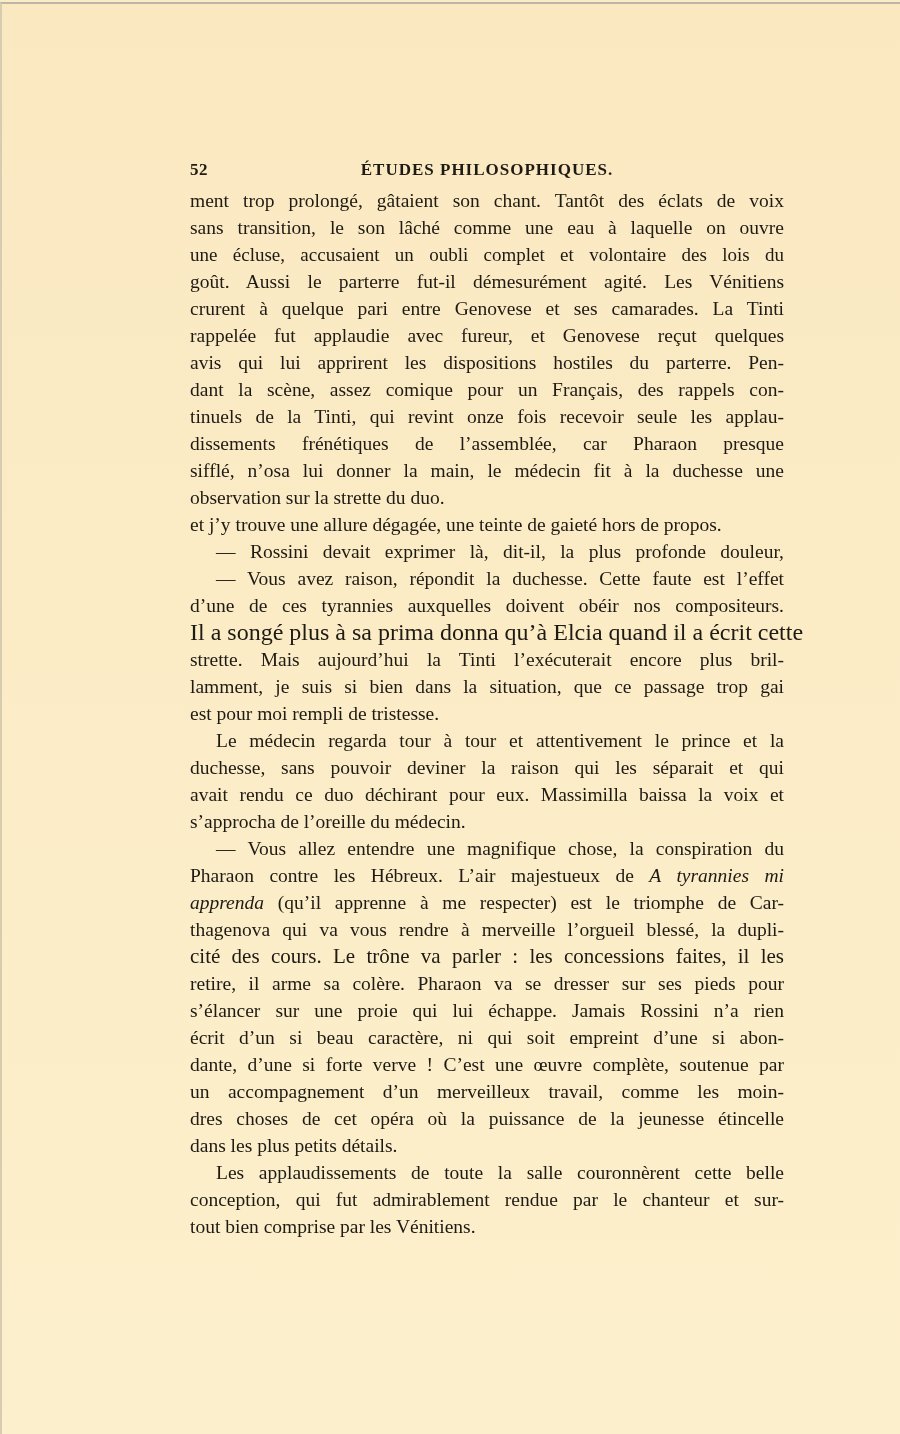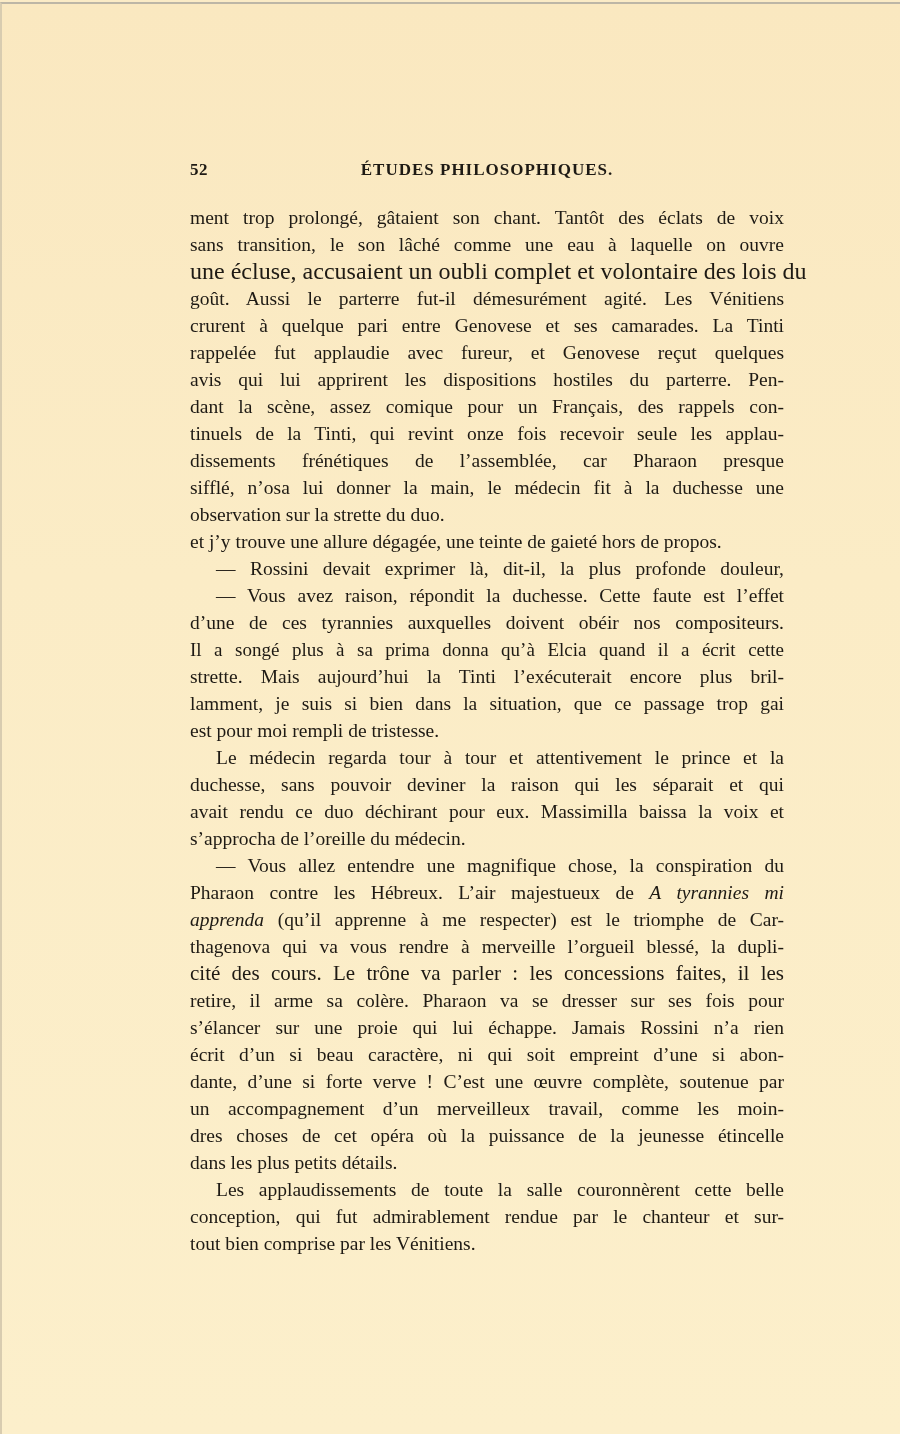--- a/index.html
+++ b/index.html
@@ -47,21 +47,20 @@
       top: 0;
       letter-spacing: 1px;
     }
     .text-block {
       position: absolute;
       left: 188px;
       top: 183px;
       width: 594px;
       font-size: 19.5px;
       line-height: 27px;
-      margin-top: 17px;
     }
     .line {
       display: block;
       white-space: nowrap;
       text-align: justify;
       text-align-last: justify;
       height: 27px;
       overflow: visible;
     }
     .line.last {
@@ -76,48 +75,48 @@
 <body>
 
 <div class="page">
   <div class="running-head">
     <span class="folio">52</span>
     <span class="title">ÉTUDES PHILOSOPHIQUES.</span>
   </div>
   <div class="text-block" id="text-block">
       <div class="line" style="white-space: nowrap; font-size: 19.5px;"><span>ment trop prolongé, gâtaient son chant. Tantôt des éclats de voix</span></div>
       <div class="line" style="white-space: nowrap; font-size: 19.5px;"><span>sans transition, le son lâché comme une eau à laquelle on ouvre</span></div>
-      <div class="line" style="white-space: nowrap; font-size: 24px;"><span>une écluse, accusaient un oubli complet et volontaire des lois du</span></div>
+      <div class="line" style="white-space: nowrap; font-size: 19px;"><span>une écluse, accusaient un oubli complet et volontaire des lois du</span></div>
       <div class="line" style="white-space: nowrap; font-size: 19.5px;"><span>goût. Aussi le parterre fut-il démesurément agité. Les Vénitiens</span></div>
       <div class="line" style="white-space: nowrap; font-size: 19.5px;"><span>crurent à quelque pari entre Genovese et ses camarades. La Tinti</span></div>
       <div class="line" style="white-space: nowrap; font-size: 19.5px;"><span>rappelée fut applaudie avec fureur, et Genovese reçut quelques</span></div>
       <div class="line" style="white-space: nowrap; font-size: 19.5px;"><span>avis qui lui apprirent les dispositions hostiles du parterre. Pen-</span></div>
       <div class="line" style="white-space: nowrap; font-size: 19.5px;"><span>dant la scène, assez comique pour un Français, des rappels con-</span></div>
       <div class="line" style="white-space: nowrap; font-size: 19.5px;"><span>tinuels de la Tinti, qui revint onze fois recevoir seule les applau-</span></div>
       <div class="line" style="white-space: nowrap; font-size: 19.5px;"><span>dissements frénétiques de l’assemblée, car Pharaon presque</span></div>
       <div class="line" style="white-space: nowrap; font-size: 19.5px;"><span>sifflé, n’osa lui donner la main, le médecin fit à la duchesse une</span></div>
       <div class="line last" style="white-space: nowrap; font-size: 19.5px;"><span>observation sur la strette du duo.</span></div>
       <div class="line last" style="white-space: nowrap; font-size: 19.5px;"><span>et j’y trouve une allure dégagée, une teinte de gaieté hors de propos.</span></div>
       <div class="line indent" style="white-space: nowrap; font-size: 19.5px;"><span>— Rossini devait exprimer là, dit-il, la plus profonde douleur,</span></div>
       <div class="line indent" style="white-space: nowrap; font-size: 19.5px;"><span>— Vous avez raison, répondit la duchesse. Cette faute est l’effet</span></div>
       <div class="line" style="white-space: nowrap; font-size: 19.5px;"><span>d’une de ces tyrannies auxquelles doivent obéir nos compositeurs.</span></div>
-      <div class="line" style="white-space: nowrap; font-size: 19px;"><span>Il a songé plus à sa prima donna qu’à Elcia quand il a écrit cette</span></div>
+      <div class="line" style="white-space: nowrap; font-size: 24px;"><span>Il a songé plus à sa prima donna qu’à Elcia quand il a écrit cette</span></div>
       <div class="line" style="white-space: nowrap; font-size: 19.5px;"><span>strette. Mais aujourd’hui la Tinti l’exécuterait encore plus bril-</span></div>
       <div class="line" style="white-space: nowrap; font-size: 19.5px;"><span>lamment, je suis si bien dans la situation, que ce passage trop gai</span></div>
       <div class="line last" style="white-space: nowrap; font-size: 19.5px;"><span>est pour moi rempli de tristesse.</span></div>
       <div class="line indent" style="white-space: nowrap; font-size: 19.5px;"><span>Le médecin regarda tour à tour et attentivement le prince et la</span></div>
       <div class="line" style="white-space: nowrap; font-size: 19.5px;"><span>duchesse, sans pouvoir deviner la raison qui les séparait et qui</span></div>
       <div class="line" style="white-space: nowrap; font-size: 19.5px;"><span>avait rendu ce duo déchirant pour eux. Massimilla baissa la voix et</span></div>
       <div class="line last" style="white-space: nowrap; font-size: 19.5px;"><span>s’approcha de l’oreille du médecin.</span></div>
       <div class="line indent" style="white-space: nowrap; font-size: 19.5px;"><span>— Vous allez entendre une magnifique chose, la conspiration du</span></div>
       <div class="line" style="white-space: nowrap; font-size: 19.5px;"><span>Pharaon contre les Hébreux. L’air majestueux de </span><i>A tyrannies mi</i></div>
       <div class="line" style="white-space: nowrap; font-size: 19.5px;"><i>apprenda</i><span> (qu’il apprenne à me respecter) est le triomphe de Car-</span></div>
       <div class="line" style="white-space: nowrap; font-size: 19.5px;"><span>thagenova qui va vous rendre à merveille l’orgueil blessé, la dupli-</span></div>
       <div class="line" style="white-space: nowrap; font-size: 21px;"><span>cité des cours. Le trône va parler : les concessions faites, il les</span></div>
-      <div class="line" style="white-space: nowrap; font-size: 19.5px;"><span>retire, il arme sa colère. Pharaon va se dresser sur ses fois pour</span></div>
+      <div class="line" style="white-space: nowrap; font-size: 19.5px;"><span>retire, il arme sa colère. Pharaon va se dresser sur ses pieds pour</span></div>
       <div class="line" style="white-space: nowrap; font-size: 19.5px;"><span>s’élancer sur une proie qui lui échappe. Jamais Rossini n’a rien</span></div>
       <div class="line" style="white-space: nowrap; font-size: 19.5px;"><span>écrit d’un si beau caractère, ni qui soit empreint d’une si abon-</span></div>
       <div class="line" style="white-space: nowrap; font-size: 19.5px;"><span>dante, d’une si forte verve ! C’est une œuvre complète, soutenue par</span></div>
       <div class="line" style="white-space: nowrap; font-size: 19.5px;"><span>un accompagnement d’un merveilleux travail, comme les moin-</span></div>
       <div class="line" style="white-space: nowrap; font-size: 19.5px;"><span>dres choses de cet opéra où la puissance de la jeunesse étincelle</span></div>
       <div class="line last" style="white-space: nowrap; font-size: 19.5px;"><span>dans les plus petits détails.</span></div>
       <div class="line indent" style="white-space: nowrap; font-size: 19.5px;"><span>Les applaudissements de toute la salle couronnèrent cette belle</span></div>
       <div class="line" style="white-space: nowrap; font-size: 19.5px;"><span>conception, qui fut admirablement rendue par le chanteur et sur-</span></div>
       <div class="line last" style="white-space: nowrap; font-size: 19.5px;"><span>tout bien comprise par les Vénitiens.</span></div>
     </div>

